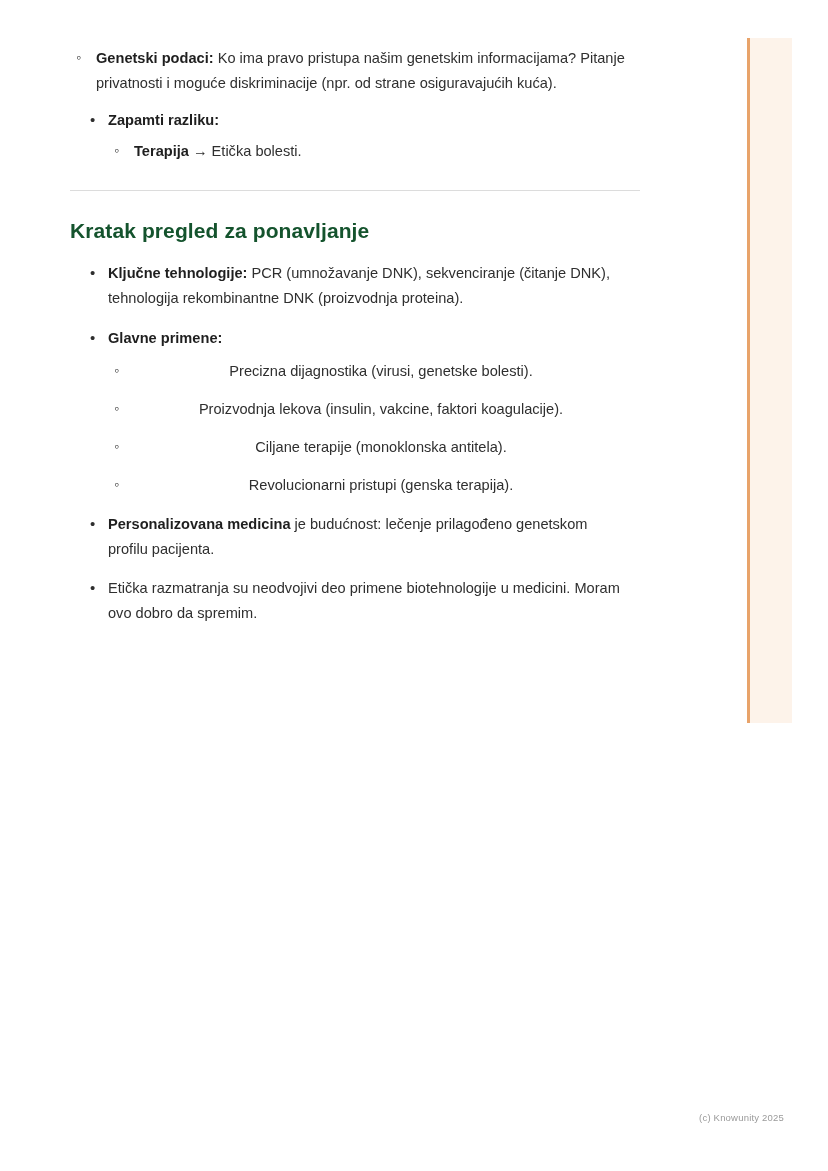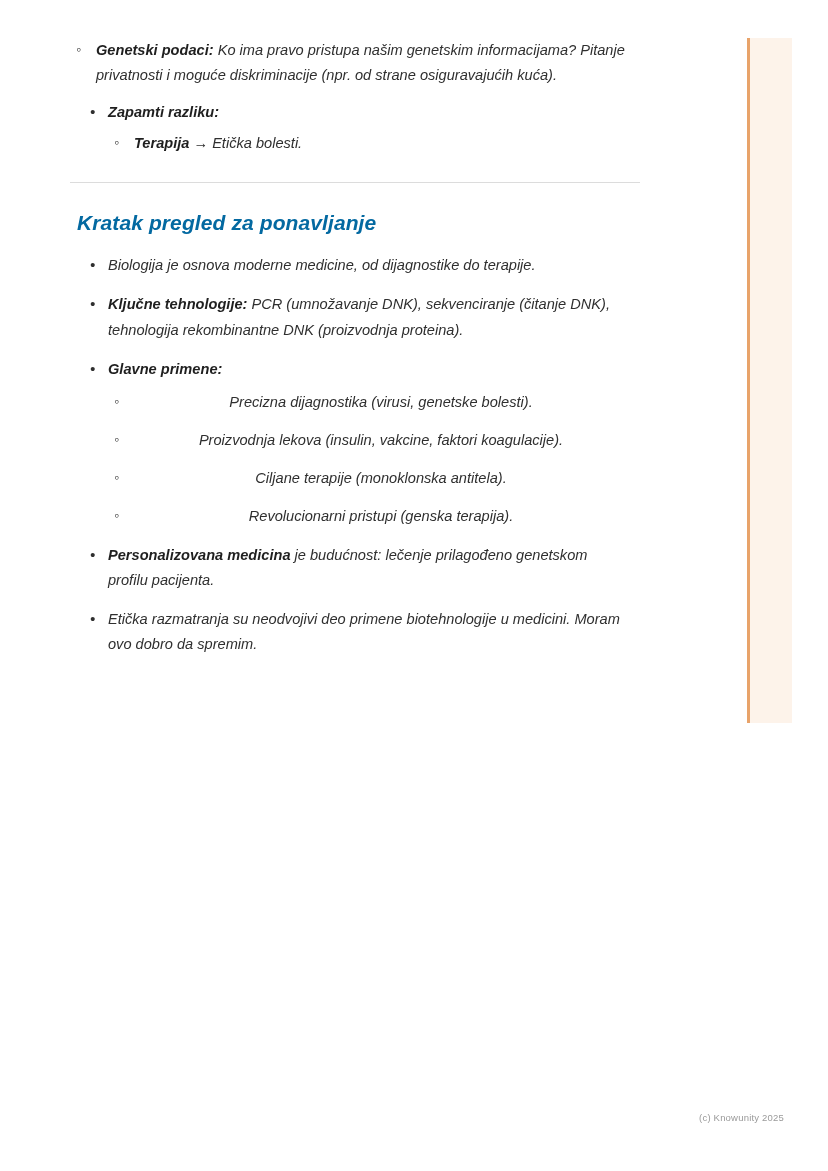--- a/index.html
+++ b/index.html
@@ -36,23 +36,22 @@
     top: 38px;
     right: 78px;
     width: 3px;
     height: 685px;
     background: #e8a36a;
   }
 
   .content {
     position: absolute;
     left: 70px;
-    top: 32px;
+    top: 40px;
     width: 570px;
-    font-style: italic;
   }
 
   ul.level1 {
     list-style: none;
     margin: 12px;
     padding: 0;
   }
   ul.level1 > li {
     position: relative;
     padding-left: 26px;
@@ -103,23 +102,23 @@
 
   .divider {
     margin: 26px 0 0 0;
     border: none;
     border-top: 1px solid #dcdcdc;
     width: 570px;
   }
 
   h2.section-title {
     font-size: 21px;
-    color: #0369a1;
+    color: #14532d;
     font-weight: bold;
-    margin: 28px 0 18px 7px;
+    margin: 28px 0 18px 0;
     letter-spacing: 0.1px;
   }
 
   .summary-list > li {
     margin-bottom: 13px;
   }
 
   .summary-list ul.level2 {
     margin-top: 8px;
     text-align: center;
@@ -165,23 +164,20 @@
         </li>
       </ul>
     </div>
 
     <hr class="divider">
 
     <h2 class="section-title">Kratak pregled za ponavljanje</h2>
 
     <ul class="level1 summary-list">
       <li>
-        <span>Biologija je osnova moderne medicine, od dijagnostike do terapije.</span>
-      </li>
-      <li>
         <span class="bold">Ključne tehnologije:</span><span> PCR (umnožavanje DNK), sekvenciranje (čitanje DNK), tehnologija rekombinantne DNK (proizvodnja proteina).</span>
       </li>
       <li>
         <span class="bold">Glavne primene:</span>
         <ul class="level2">
           <li>
             <span>Precizna dijagnostika (virusi, genetske bolesti).</span>
           </li>
           <li>
             <span>Proizvodnja lekova (insulin, vakcine, faktori koagulacije).</span>

